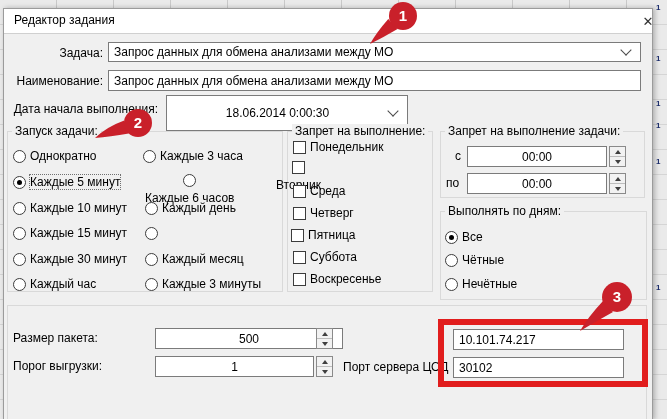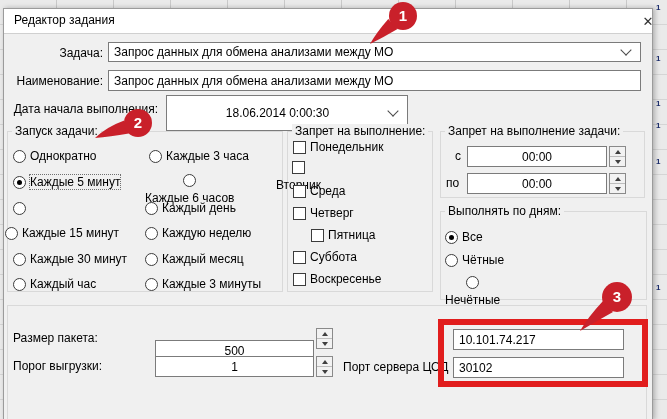--- a/index.html
+++ b/index.html
@@ -88,48 +88,48 @@
   <div class="opt" style="left:13px;top:148px;">
       <span class="rb"></span>
       <span>Однократно</span>
     </div>
   <div class="opt" style="left:13px;top:174px;">
       <span class="rb sel"></span>
       <span class="focusrect">Каждые 5 минут</span>
     </div>
   <div class="opt" style="left:13px;top:200px;">
       <span class="rb"></span>
-    </div>
-  <div class="opt" style="left:5px;top:225px;">
+      <span>Каждые 10 минут</span>
+    </div>
+  <div class="opt" style="left:13px;top:225px;">
       <span class="rb"></span>
       <span>Каждые 15 минут</span>
     </div>
   <div class="opt" style="left:13px;top:251px;">
       <span class="rb"></span>
       <span>Каждые 30 минут</span>
     </div>
   <div class="opt" style="left:13px;top:276px;">
       <span class="rb"></span>
       <span>Каждый час</span>
     </div>
-  <div class="opt" style="left:149px;top:148px;">
+  <div class="opt" style="left:143px;top:148px;">
       <span class="rb"></span>
       <span>Каждые 3 часа</span>
     </div>
   <div class="opt" style="left:145px;top:174px;flex-direction:column;">
       <span class="rb"></span>
       <span>Каждые 6 часов</span>
     </div>
   <div class="opt" style="left:145px;top:200px;">
       <span class="rb"></span>
       <span>Каждый день</span>
     </div>
   <div class="opt" style="left:145px;top:225px;">
       <span class="rb"></span>
-      <span>Каждую неделю</span>
     </div>
   <div class="opt" style="left:145px;top:251px;text-align:center;">
       <span class="rb"></span>
       <span>Каждый месяц</span>
     </div>
   <div class="opt" style="left:145px;top:276px;">
       <span class="rb"></span>
       <span>Каждые 3 минуты</span>
     </div>
 
@@ -145,21 +145,21 @@
       <span>Вторник</span>
     </div>
   <div class="opt" style="left:293px;top:183px;">
       <span class="cb"></span>
       <span>Среда</span>
     </div>
   <div class="opt" style="left:293px;top:205px;">
       <span class="cb"></span>
       <span>Четверг</span>
     </div>
-  <div class="opt" style="left:311px;top:227px;">
+  <div class="opt" style="left:291px;top:227px;">
       <span class="cb"></span>
       <span>Пятница</span>
     </div>
   <div class="opt" style="left:293px;top:249px;">
       <span class="cb"></span>
       <span>Суббота</span>
     </div>
   <div class="opt" style="left:293px;top:271px;">
       <span class="cb"></span>
       <span>Воскресенье</span>
@@ -189,29 +189,29 @@
     <span class="gtitle">Выполнять по дням:</span>
   </div>
   <div class="opt" style="left:445px;top:229px;">
       <span class="rb sel"></span>
       <span>Все</span>
     </div>
   <div class="opt" style="left:445px;top:252px;">
       <span class="rb"></span>
       <span>Чётные</span>
     </div>
-  <div class="opt" style="left:445px;top:276px;flex-direction:column;">
+  <div class="opt" style="left:445px;top:276px;">
       <span class="rb"></span>
       <span>Нечётные</span>
     </div>
 
   <div class="gb" style="left:7px;top:305px;width:640px;height:130px;"></div>
 
   <div class="lab" style="left:13px;top:331px;">Размер пакета:</div>
-  <div class="field center" style="left:155px;top:340px;width:159px;height:21px;">
+  <div class="field center" style="left:155px;top:328px;width:188px;height:21px;">
     <span>500</span>
   </div>
   <div class="spin" style="left:316px;top:328px;height:21px;">
       <span class="up"></span>
       <span class="dn"></span>
     </div>
 
   <div class="lab" style="left:13px;top:359px;">Порог выгрузки:</div>
   <div class="field center" style="left:155px;top:356px;width:159px;height:21px;">
     <span>1</span>

